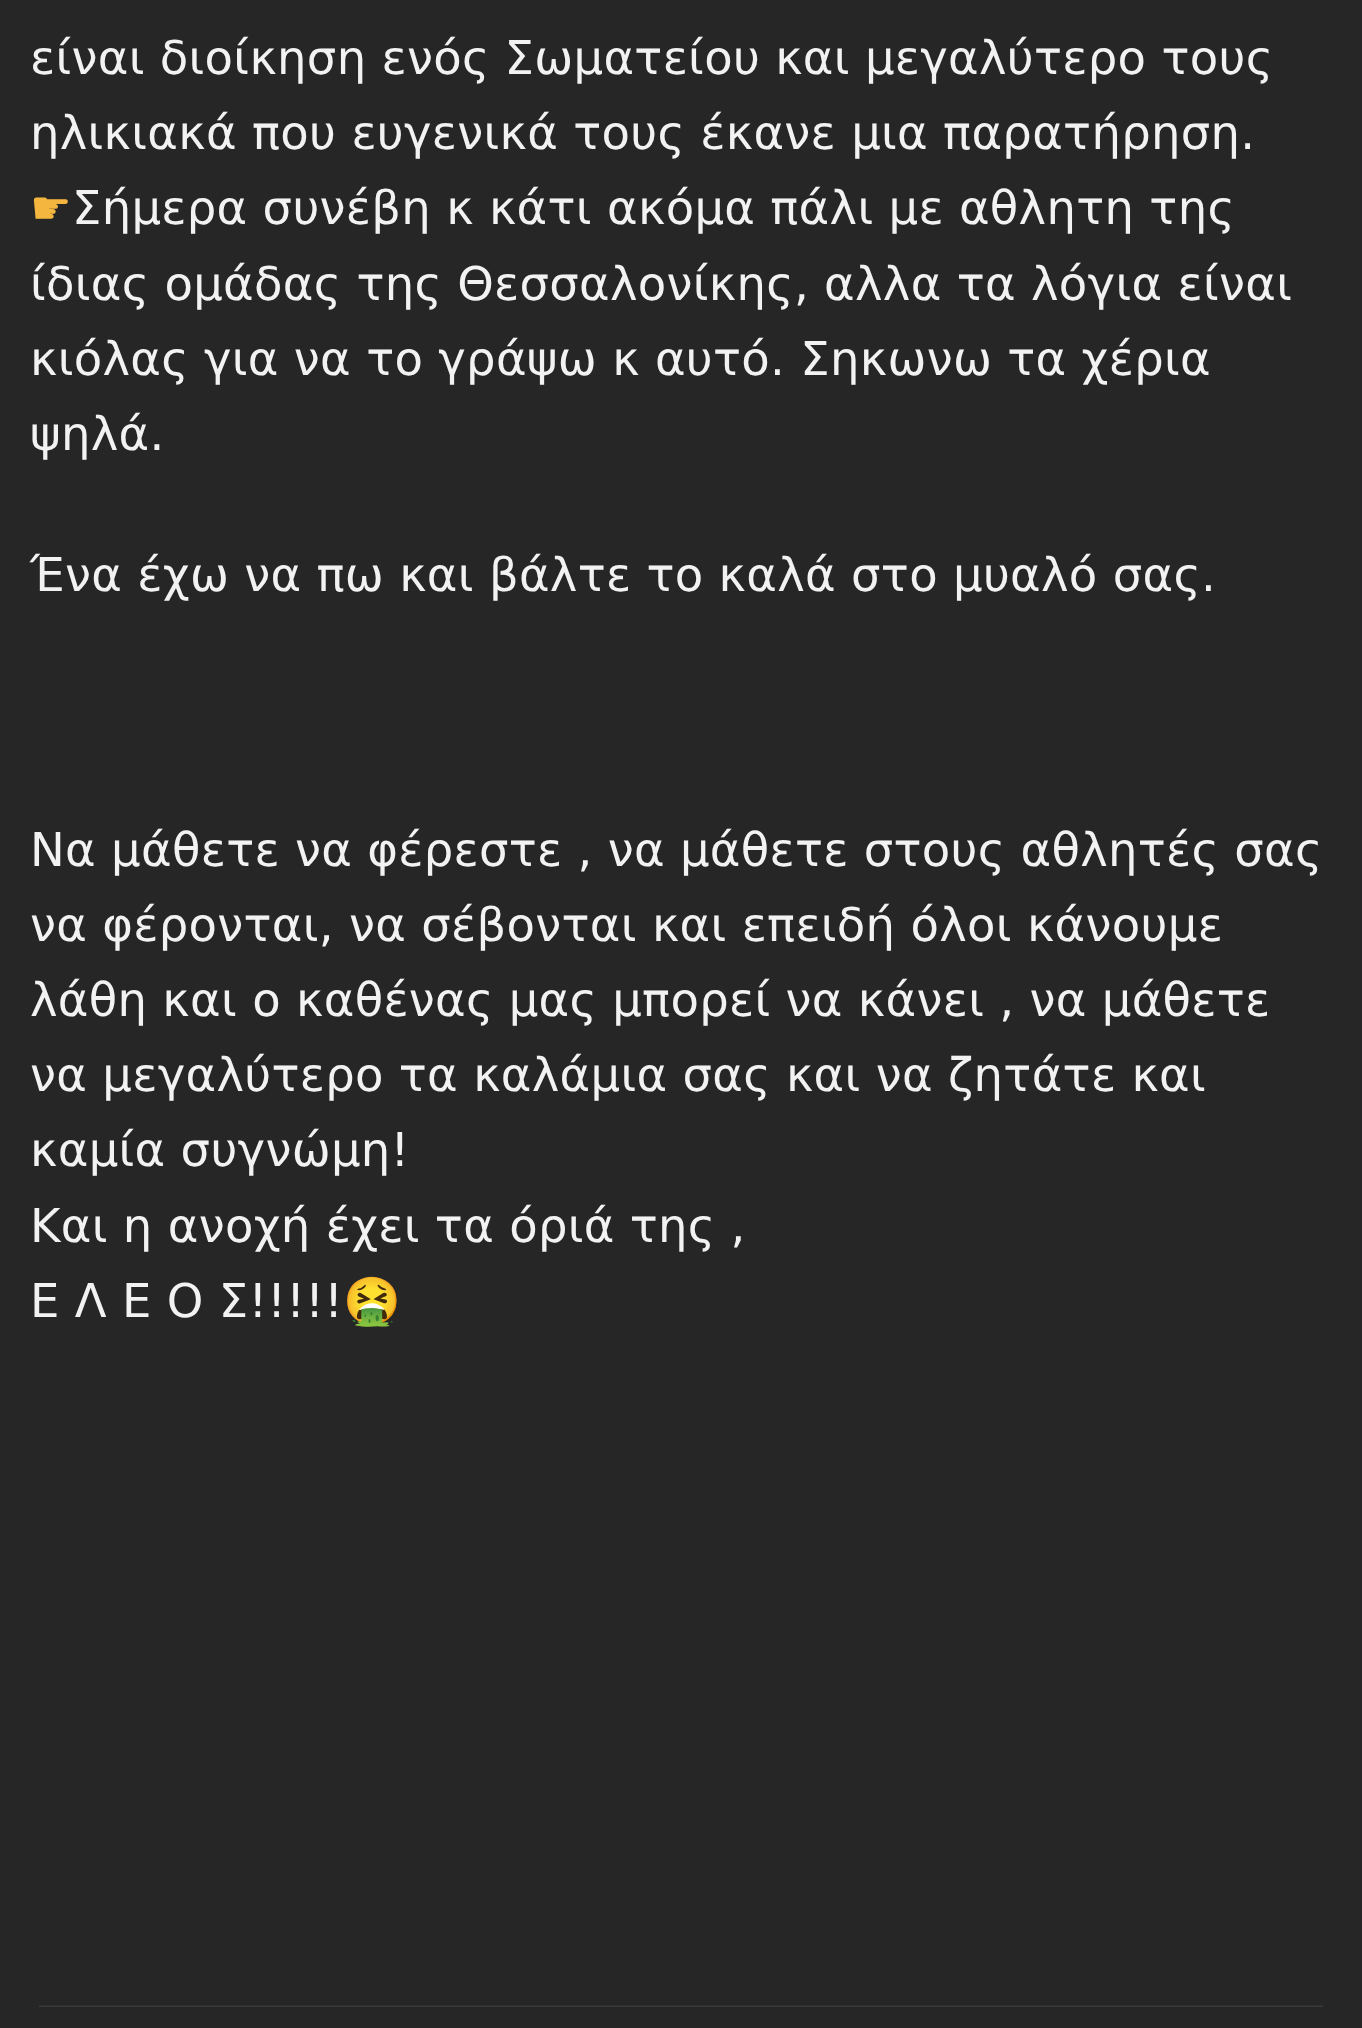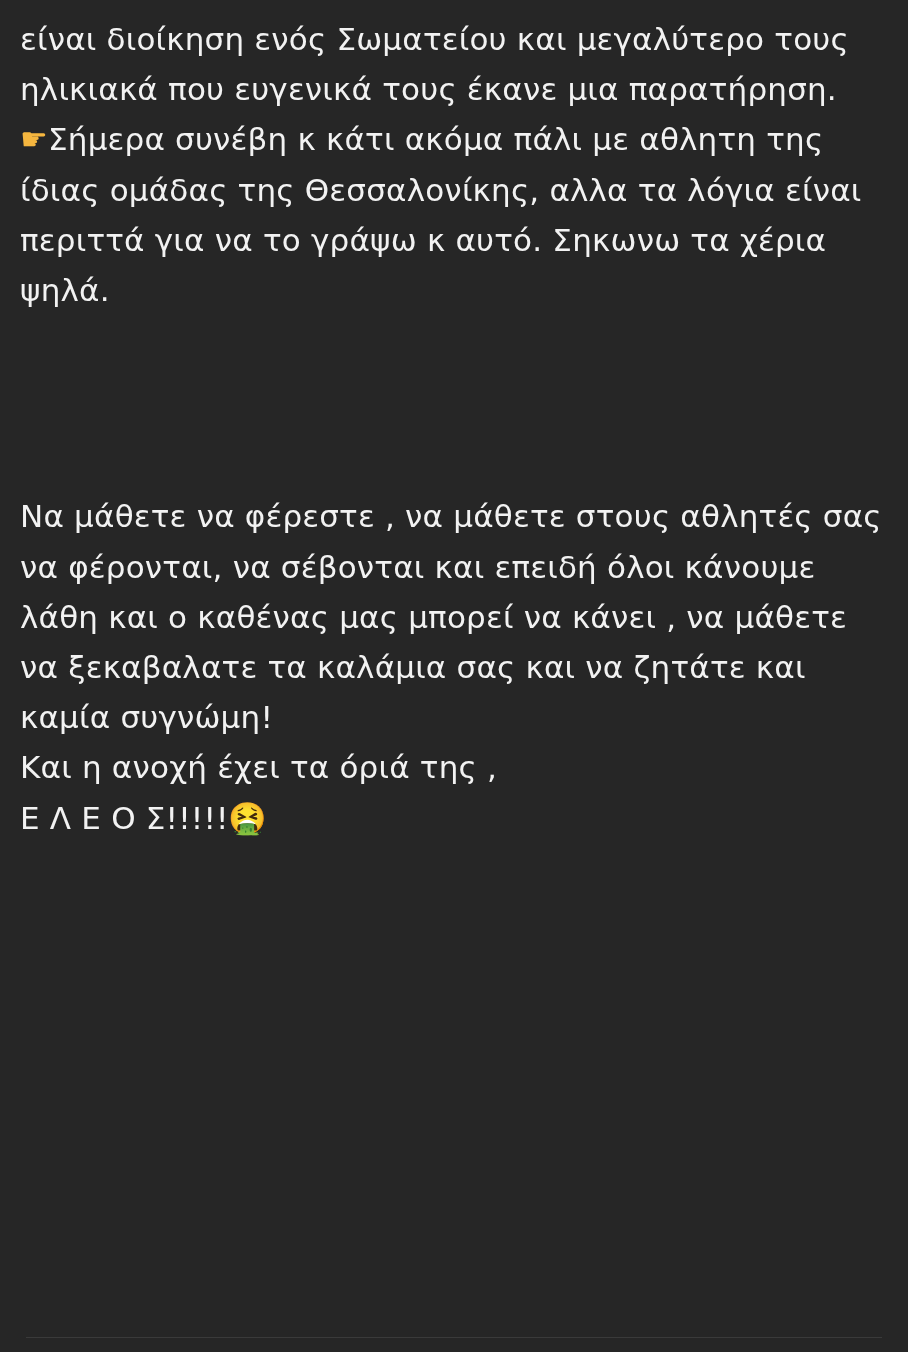--- a/index.html
+++ b/index.html
@@ -57,31 +57,32 @@
     background: #3a3a3a;
   }
 </style>
 </head>
 <body>
 
 <div id="post">
 
   <p class="para">είναι διοίκηση ενός Σωματείου και μεγαλύτερο τους ηλικιακά που ευγενικά τους έκανε μια παρατήρηση.</p>
 
-  <p class="para"><span class="emoji pointer">☛</span><span>Σήμερα συνέβη κ κάτι ακόμα πάλι με αθλητη της ίδιας ομάδας της Θεσσαλονίκης, αλλα τα λόγια είναι περιττά για να το γράψω κ αυτό. Σηκωνω τα χέρια ψηλά.</span></p>
+  <p class="para"><span class="emoji pointer">☛</span><span>Σήμερα συνέβη κ κάτι ακόμα πάλι με αθλητη της ίδιας ομάδας της Θεσσαλονίκης, αλλα τα λόγια είναι κιόλας για να το γράψω κ αυτό. Σηκωνω τα χέρια ψηλά.</span></p>
+
+  <div class="spacer"></div>
+
+  <p class="para">Ένα έχω να πω και βάλτε το καλά στο μυαλό σας.</p>
 
   <div class="spacer"></div>
 
 
   <div class="spacer"></div>
 
 
   <div class="spacer"></div>
 
-
-  <div class="spacer"></div>
-
-  <p class="para"><span>Να μάθετε να φέρεστε , να μάθετε στους αθλητές σας να φέρονται, να σέβονται και επειδή όλοι κάνουμε λάθη και ο καθένας μας μπορεί να κάνει , να μάθετε να ξεκαβαλατε τα καλάμια σας και να ζητάτε και καμία συγνώμη!
+  <p class="para"><span>Να μάθετε να φέρεστε , να μάθετε στους αθλητές σας να φέρονται, να σέβονται και επειδή όλοι κάνουμε λάθη και ο καθένας μας μπορεί να κάνει , να μάθετε να μεγαλύτερο τα καλάμια σας και να ζητάτε και καμία συγνώμη!
 Και η ανοχή έχει τα όριά της ,
 Ε Λ Ε Ο Σ!!!!!</span><span class="emoji sick">🤮</span></p>
 
   <div class="divider"></div>
 </div>
 
 </body></html>

